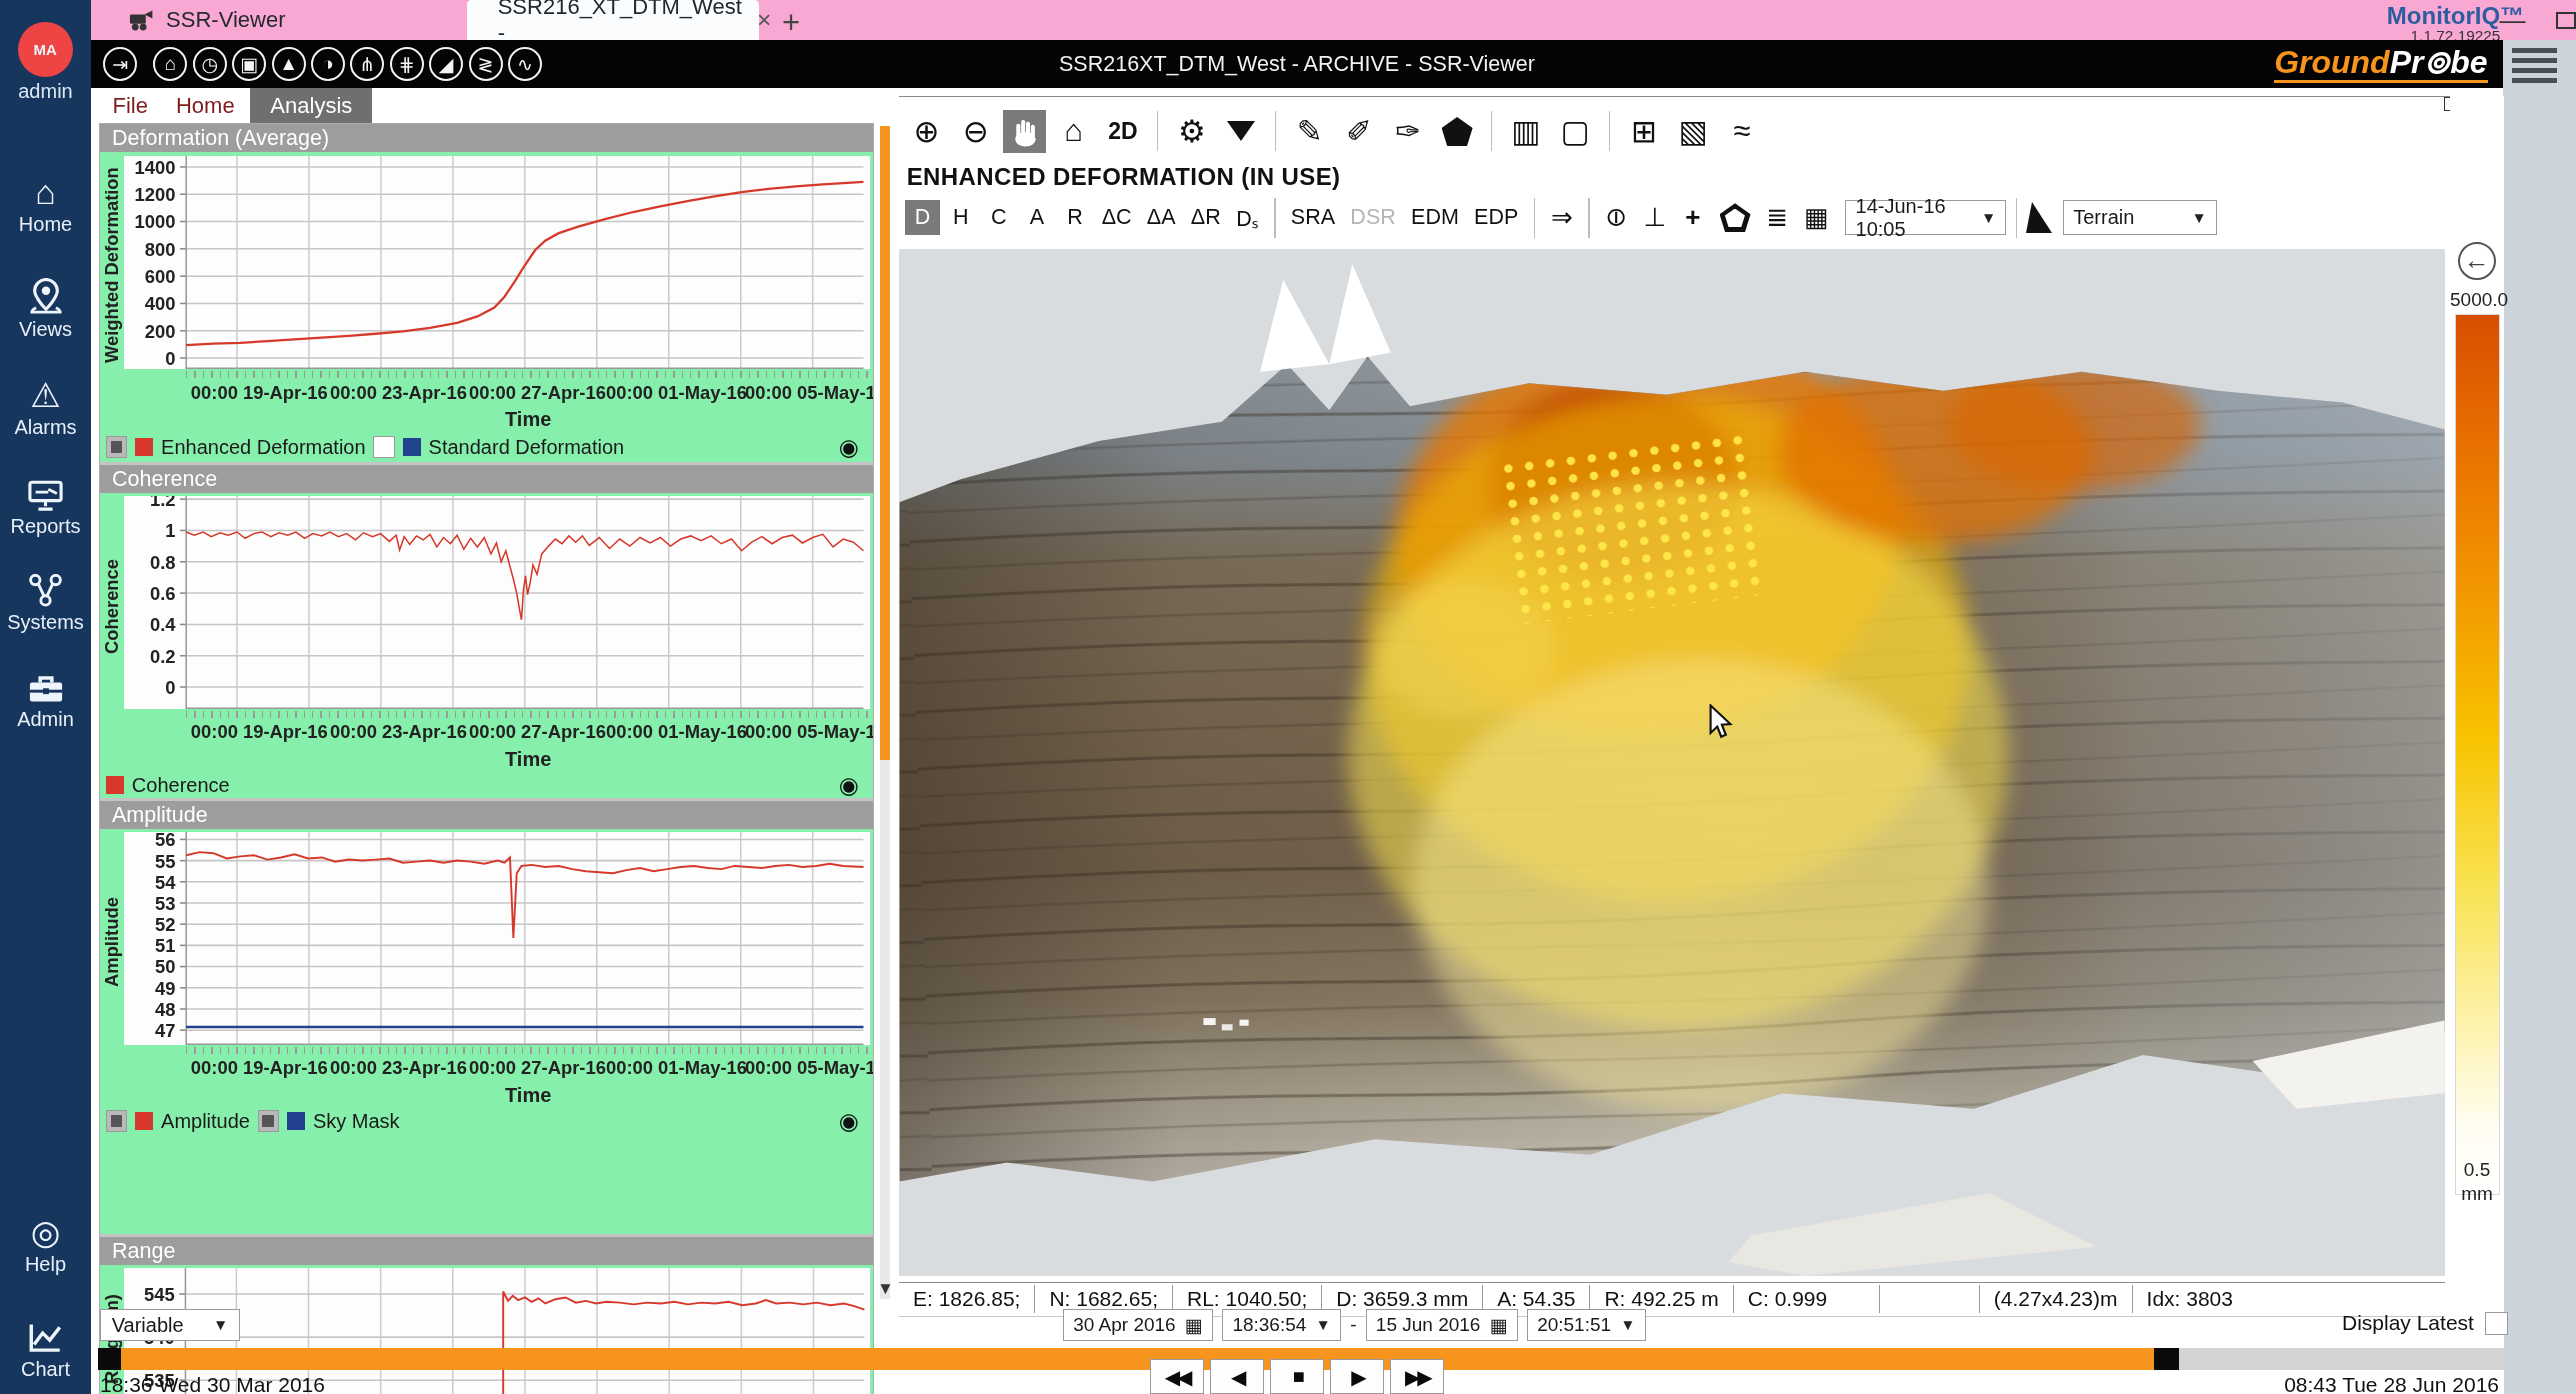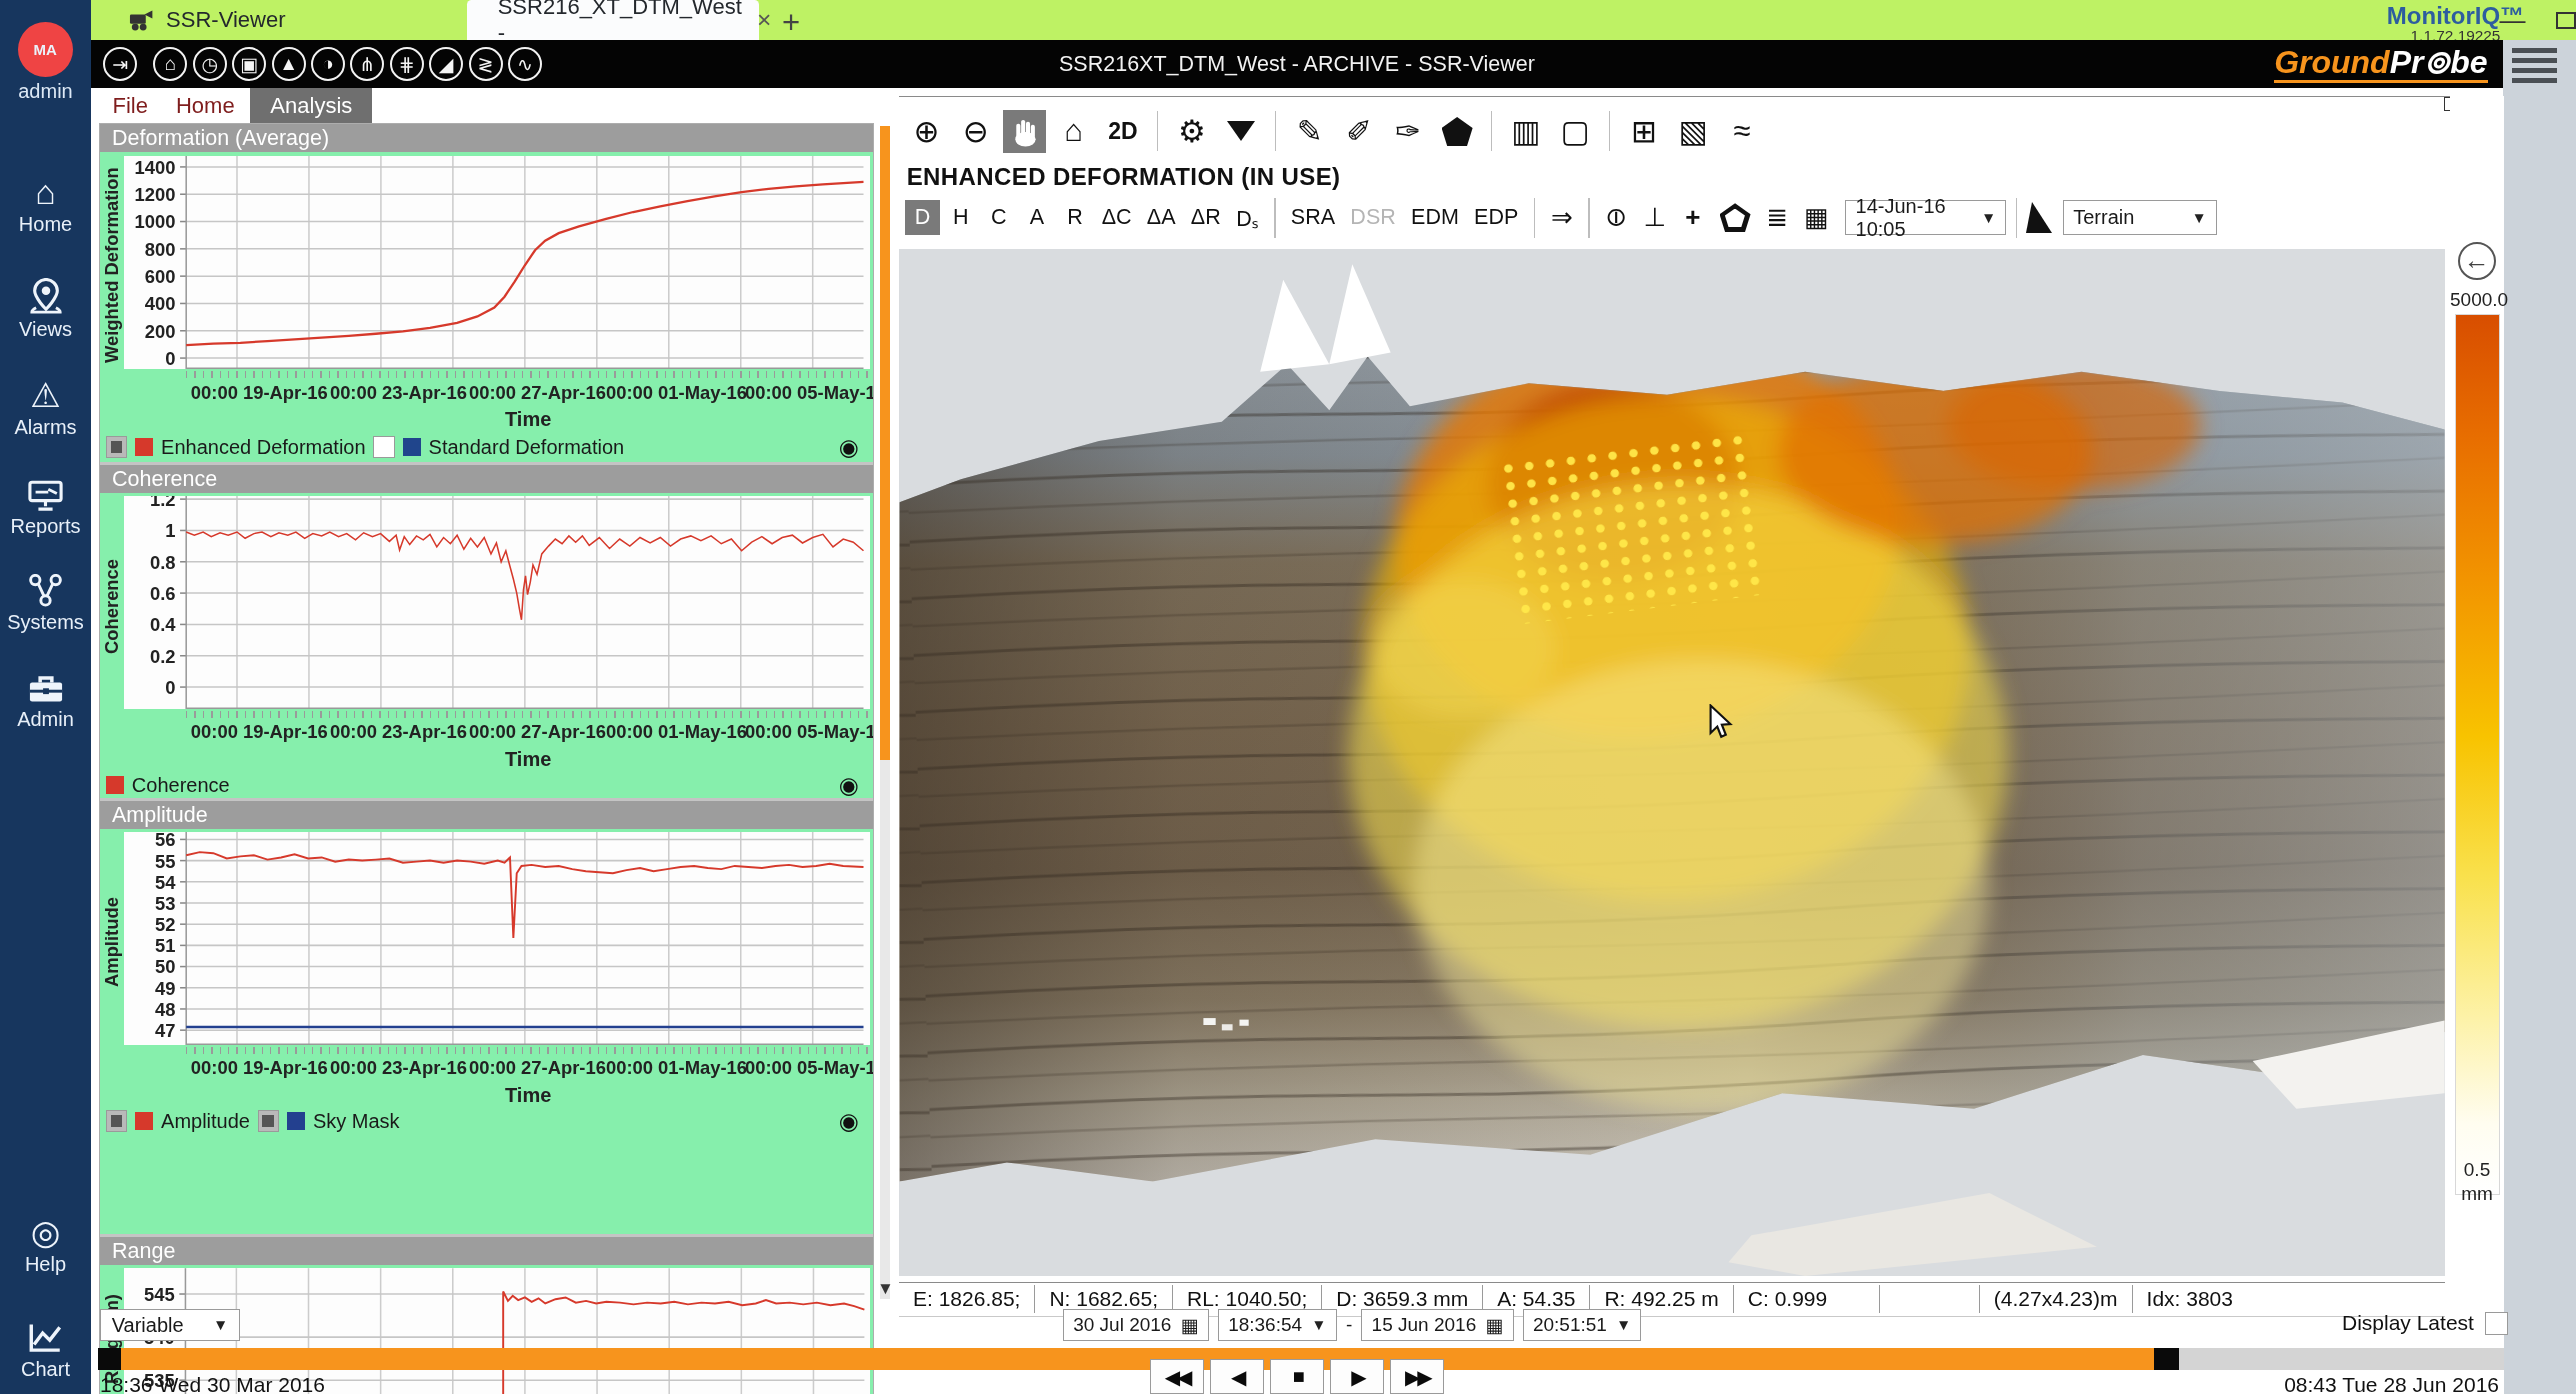--- a/index.html
+++ b/index.html
@@ -11,21 +11,21 @@
   .sidebar{left:0;top:0;width:91px;height:1394px;background:#17365e;z-index:40}
   .avatar{left:17.7px;top:21.5px;width:55px;height:55px;border-radius:50%;background:#ef4444;color:#eaf2fb;
           font-size:15px;display:flex;align-items:center;justify-content:center;font-weight:bold}
   .avatar-name{left:0;top:80px;width:91px;text-align:center;color:#dce8f5;font-size:20px}
   .nav-item{left:0;width:91px;text-align:center;color:#eef4fb;cursor:default}
   .nav-ic{font-size:34px;line-height:35px;display:block}
   .nav-item svg{display:block;margin:0 auto}
   .nav-lb{font-size:20px;display:block;margin-top:3.1px;color:#e8f0f9}
 
   
-  .tabbar{left:91px;top:0;width:2485px;height:40px;background:#bef264}
+  .tabbar{left:91px;top:0;width:2485px;height:40px;background:#f9a8d4}
   .tab{top:0;height:40px;display:flex;align-items:center;gap:10.7px;padding:0 20px;font-size:22px;color:#24282d}
   .tab.active{background:#fbfcfd;border-radius:4.6px 4.6px 0 0}
   .tab-close{font-size:24.6px;color:#555;margin-left:4.6px}
   .newtab{top:4.6px;font-size:31px;color:#444}
   .brand{top:3.1px;text-align:center;line-height:1.05}
   .brand-name{color:#2d5d9f;font-weight:bold;font-size:24px}
   .brand-ver{color:#333;font-size:15.4px}
   .winbtn{top:4.6px;font-size:26px;color:#333;width:37px;text-align:center}
   .winbox{top:12.3px;width:20px;height:17px;border:2.3px solid #333}
 
@@ -651,21 +651,21 @@
   </div>
 </div>
 
 <div class="abs varbox">
   <span>Variable</span>
   <span class="darr">▼</span>
 </div>
 
 <div class="abs dgroup">
   <span class="dbox">
-    <span>30 Jul 2016</span>
+    <span>30 Apr 2016</span>
     <span>▦</span>
   </span>
   <span class="dbox">
     <span>18:36:54</span>
     <span class="darr">▼</span>
   </span>
   <span>-</span>
   <span class="dbox">
     <span>15 Jun 2016</span>
     <span>▦</span>

